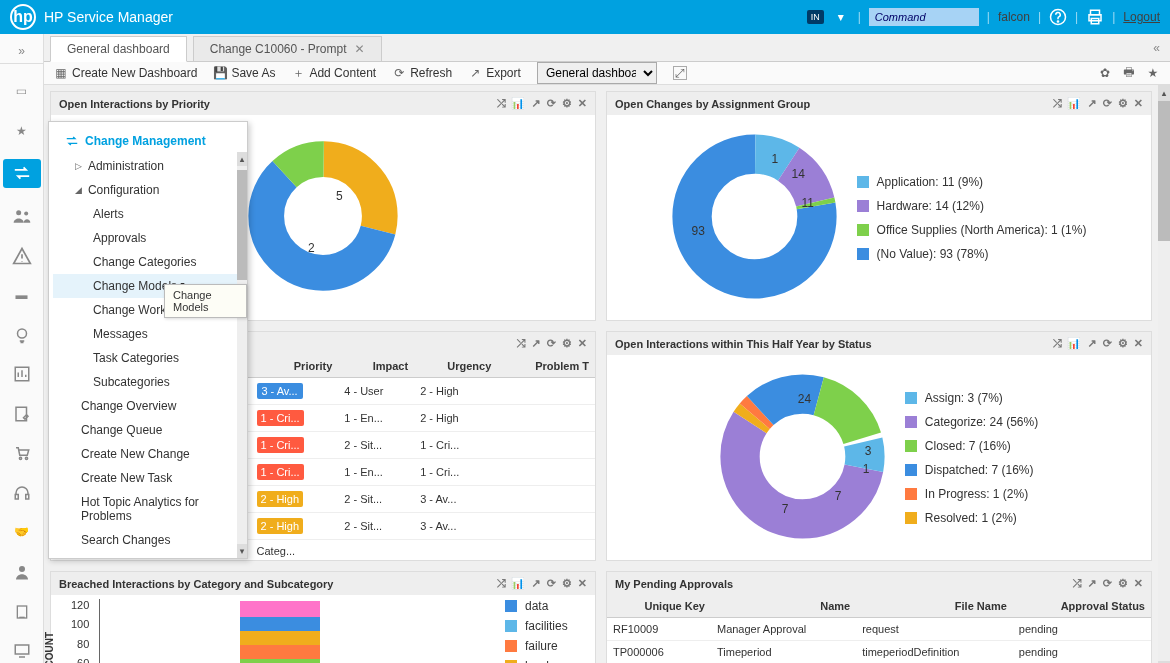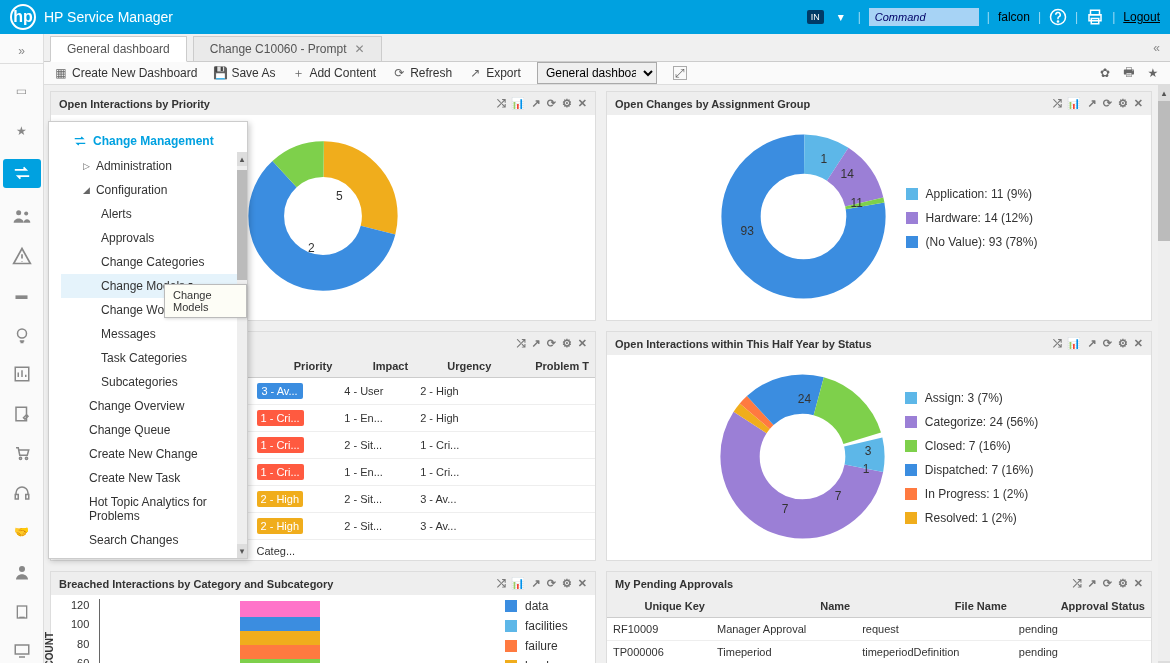--- a/index.html
+++ b/index.html
@@ -6,21 +6,21 @@
   body { background: #f0f0f0; font-size: 12px; color: #333; overflow: hidden; }
   
   
   .topbar { background: #00a1e0; height: 34px; display: flex; align-items: center; padding: 0 10px; color: #fff; gap: 8px; }
   .hp-logo { width: 26px; height: 26px; border: 2px solid #fff; border-radius: 50%; display: flex; align-items: center; justify-content: center; font-size: 16px; font-weight: bold; color:#fff; }
   .app-title { font-size: 14px; flex: 0 0 auto; }
   .spacer { flex: 1; }
   .lang-badge { background: #003a66; color: #fff; font-size: 9px; padding: 2px 4px; border-radius: 2px; }
   .cmd-input { width: 110px; padding: 3px 6px; font-size: 11px; background:#a7d3f5; border:none; color:#004; }
   .cmd-input::placeholder { color:#006; font-style:italic;}
-  .top-link { color: #000000; text-decoration: none; font-size: 12px; }
+  .top-link { color: #404040; text-decoration: none; font-size: 12px; }
   .top-icon { width:18px; height:18px; color:#fff; display:inline-flex; align-items:center; justify-content:center;}
   .top-sep { color:#fff; opacity:.6; }
   
   
   .main { display:flex; height:629px; }
   
   
   .rail { width:44px; background:#fafafa; border-right:1px solid #ddd; display:flex; flex-direction:column; align-items:center; padding-top:6px; gap:16px; }
   .rail-icon { width:24px; height:24px; display:flex; align-items:center; justify-content:center; color:#888; cursor:pointer;}
   .rail-icon.active { background:#00a1e0; color:#fff; width:38px; height:30px; border-radius:3px;}
@@ -63,21 +63,21 @@
   
   
   .barchart{display:flex; height:100%;}
   .baraxis{display:flex; flex-direction:column; justify-content:space-between; padding:4px 6px 4px 12px; font-size:11px; text-align:right; color:#333;}
   .bars{flex:1; position:relative; border-left:1px solid #666; margin:4px;}
   .bar-stack{position:absolute; bottom:0; width:80px;}
   .bar-seg{width:100%;}
   .ycount{position:absolute; left:-2px; bottom:0; transform:rotate(-90deg); transform-origin:left; font-size:10px; font-weight:bold;}
   
   
-  .flyout{position:absolute; left:4px; top:36px; width:200px; background:#fff; border:1px solid #ccc; box-shadow:2px 2px 6px rgba(0,0,0,.2); z-index:50; padding:6px 0 6px 12px;}
+  .flyout{position:absolute; left:4px; top:36px; width:200px; background:#fff; border:1px solid #ccc; box-shadow:2px 2px 6px rgba(0,0,0,.2); z-index:50; padding:6px 0 6px 4px;}
   .flyout .hd{color:#00a1e0; font-weight:bold; padding:6px 12px; display:flex; align-items:center; gap:6px; font-size:12px;}
   .flyout .nd{padding:5px 12px 5px 28px; font-size:12px; color:#333; cursor:pointer;}
   .flyout .nd.l1{padding-left:22px; display:flex; gap:6px; align-items:center;}
   .flyout .nd.l2{padding-left:40px;}
   .flyout .nd.hl{background:#e5f3fb;}
   .tri{font-size:9px; color:#666;}
   .tooltip{position:absolute; background:#fdfdf6; border:1px solid #bbb; padding:4px 8px; font-size:11px; color:#333; box-shadow:1px 1px 3px rgba(0,0,0,.15);}
   .flyscroll{position:absolute; right:0; top:30px; bottom:0; width:10px; background:#eee;}
   .flyscroll .thumb{width:100%; background:#bbb; height:110px; margin-top:4px;}
   .flyscroll .arr{height:14px; background:#ddd; display:flex; align-items:center; justify-content:center; color:#555; font-size:9px;}
@@ -348,20 +348,24 @@
             <div class="legend">
               <div class="legend-item">
                       <div class="sw" style="background:#5db7e8"></div>
                       <span>Application: 11 (9%)</span>
                     </div>
               <div class="legend-item">
                       <div class="sw" style="background:#9b7fd6"></div>
                       <span>Hardware: 14 (12%)</span>
                     </div>
               <div class="legend-item">
+                      <div class="sw" style="background:#7ed04b"></div>
+                      <span>Office Supplies (North America): 1 (1%)</span>
+                    </div>
+              <div class="legend-item">
                       <div class="sw" style="background:#3b8de0"></div>
                       <span>(No Value): 93 (78%)</span>
                     </div>
             </div>
           </div>
         </div>
       </div>
 
       <div class="panel grid2-3">
         <div class="panel-hdr">

